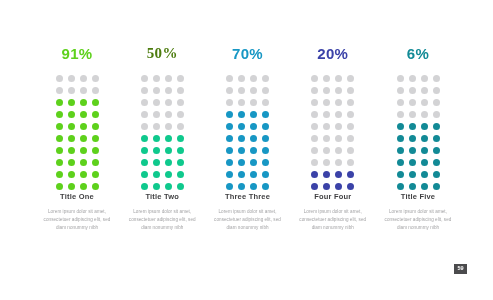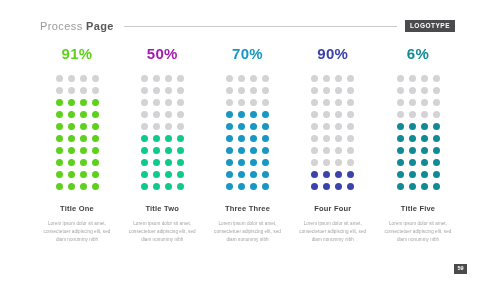--- a/index.html
+++ b/index.html
@@ -94,21 +94,20 @@
   }
   .dot {
     width: 7px;
     height: 7px;
     border-radius: 50%;
     margin: 2px auto;
     background: #d3d3d5;
   }
 
   .col-title {
-    margin-top: 12px;
     font-size: 7.5px;
     font-weight: 700;
     color: #3f3f41;
     letter-spacing: 0.2px;
     line-height: 1;
   }
   .col-body {
     margin-top: 7px;
     font-size: 4.6px;
     line-height: 1.85;
@@ -129,25 +128,20 @@
     font-weight: 700;
     line-height: 1;
     padding: 2.5px 3.5px;
   }
 </style>
 </head>
 <body>
 
 <div class="slide">
 
-  <div class="header">
-    <div class="page-title"><span>Process </span><span class="strong">Page</span></div>
-    <div class="header-rule"></div>
-    <div class="logotype">LOGOTYPE</div>
-  </div>
 
   <div class="columns">
       <div class="col">
         <div class="pct" style="color: rgb(94, 209, 28);">91%</div>
         <div class="dotgrid">
           <span class="dot" style="background: rgb(211, 211, 213);"></span>
           <span class="dot" style="background: rgb(211, 211, 213);"></span>
           <span class="dot" style="background: rgb(211, 211, 213);"></span>
           <span class="dot" style="background: rgb(211, 211, 213);"></span>
           <span class="dot" style="background: rgb(211, 211, 213);"></span>
@@ -184,21 +178,21 @@
           <span class="dot" style="background: rgb(94, 209, 28);"></span>
           <span class="dot" style="background: rgb(94, 209, 28);"></span>
           <span class="dot" style="background: rgb(94, 209, 28);"></span>
           <span class="dot" style="background: rgb(94, 209, 28);"></span>
           <span class="dot" style="background: rgb(94, 209, 28);"></span>
         </div>
         <div class="col-title">Title One</div>
         <div class="col-body">Lorem ipsum dolor sit amet, consectetuer adipiscing elit, sed diam nonummy nibh</div>
       </div>
       <div class="col">
-        <div class="pct" style="color: #a21caf;">50%</div>
+        <div class="pct" style="color: #4d7c0f; font-family: Liberation Serif, serif;">50%</div>
         <div class="dotgrid">
           <span class="dot" style="background: rgb(211, 211, 213);"></span>
           <span class="dot" style="background: rgb(211, 211, 213);"></span>
           <span class="dot" style="background: rgb(211, 211, 213);"></span>
           <span class="dot" style="background: rgb(211, 211, 213);"></span>
           <span class="dot" style="background: rgb(211, 211, 213);"></span>
           <span class="dot" style="background: rgb(211, 211, 213);"></span>
           <span class="dot" style="background: rgb(211, 211, 213);"></span>
           <span class="dot" style="background: rgb(211, 211, 213);"></span>
           <span class="dot" style="background: rgb(211, 211, 213);"></span>
@@ -278,21 +272,21 @@
           <span class="dot" style="background: rgb(23, 151, 196);"></span>
           <span class="dot" style="background: rgb(23, 151, 196);"></span>
           <span class="dot" style="background: rgb(23, 151, 196);"></span>
           <span class="dot" style="background: rgb(23, 151, 196);"></span>
           <span class="dot" style="background: rgb(23, 151, 196);"></span>
         </div>
         <div class="col-title">Three Three</div>
         <div class="col-body">Lorem ipsum dolor sit amet, consectetuer adipiscing elit, sed diam nonummy nibh</div>
       </div>
       <div class="col">
-        <div class="pct" style="color: rgb(59, 66, 168);">90%</div>
+        <div class="pct" style="color: rgb(59, 66, 168);">20%</div>
         <div class="dotgrid">
           <span class="dot" style="background: rgb(211, 211, 213);"></span>
           <span class="dot" style="background: rgb(211, 211, 213);"></span>
           <span class="dot" style="background: rgb(211, 211, 213);"></span>
           <span class="dot" style="background: rgb(211, 211, 213);"></span>
           <span class="dot" style="background: rgb(211, 211, 213);"></span>
           <span class="dot" style="background: rgb(211, 211, 213);"></span>
           <span class="dot" style="background: rgb(211, 211, 213);"></span>
           <span class="dot" style="background: rgb(211, 211, 213);"></span>
           <span class="dot" style="background: rgb(211, 211, 213);"></span>

